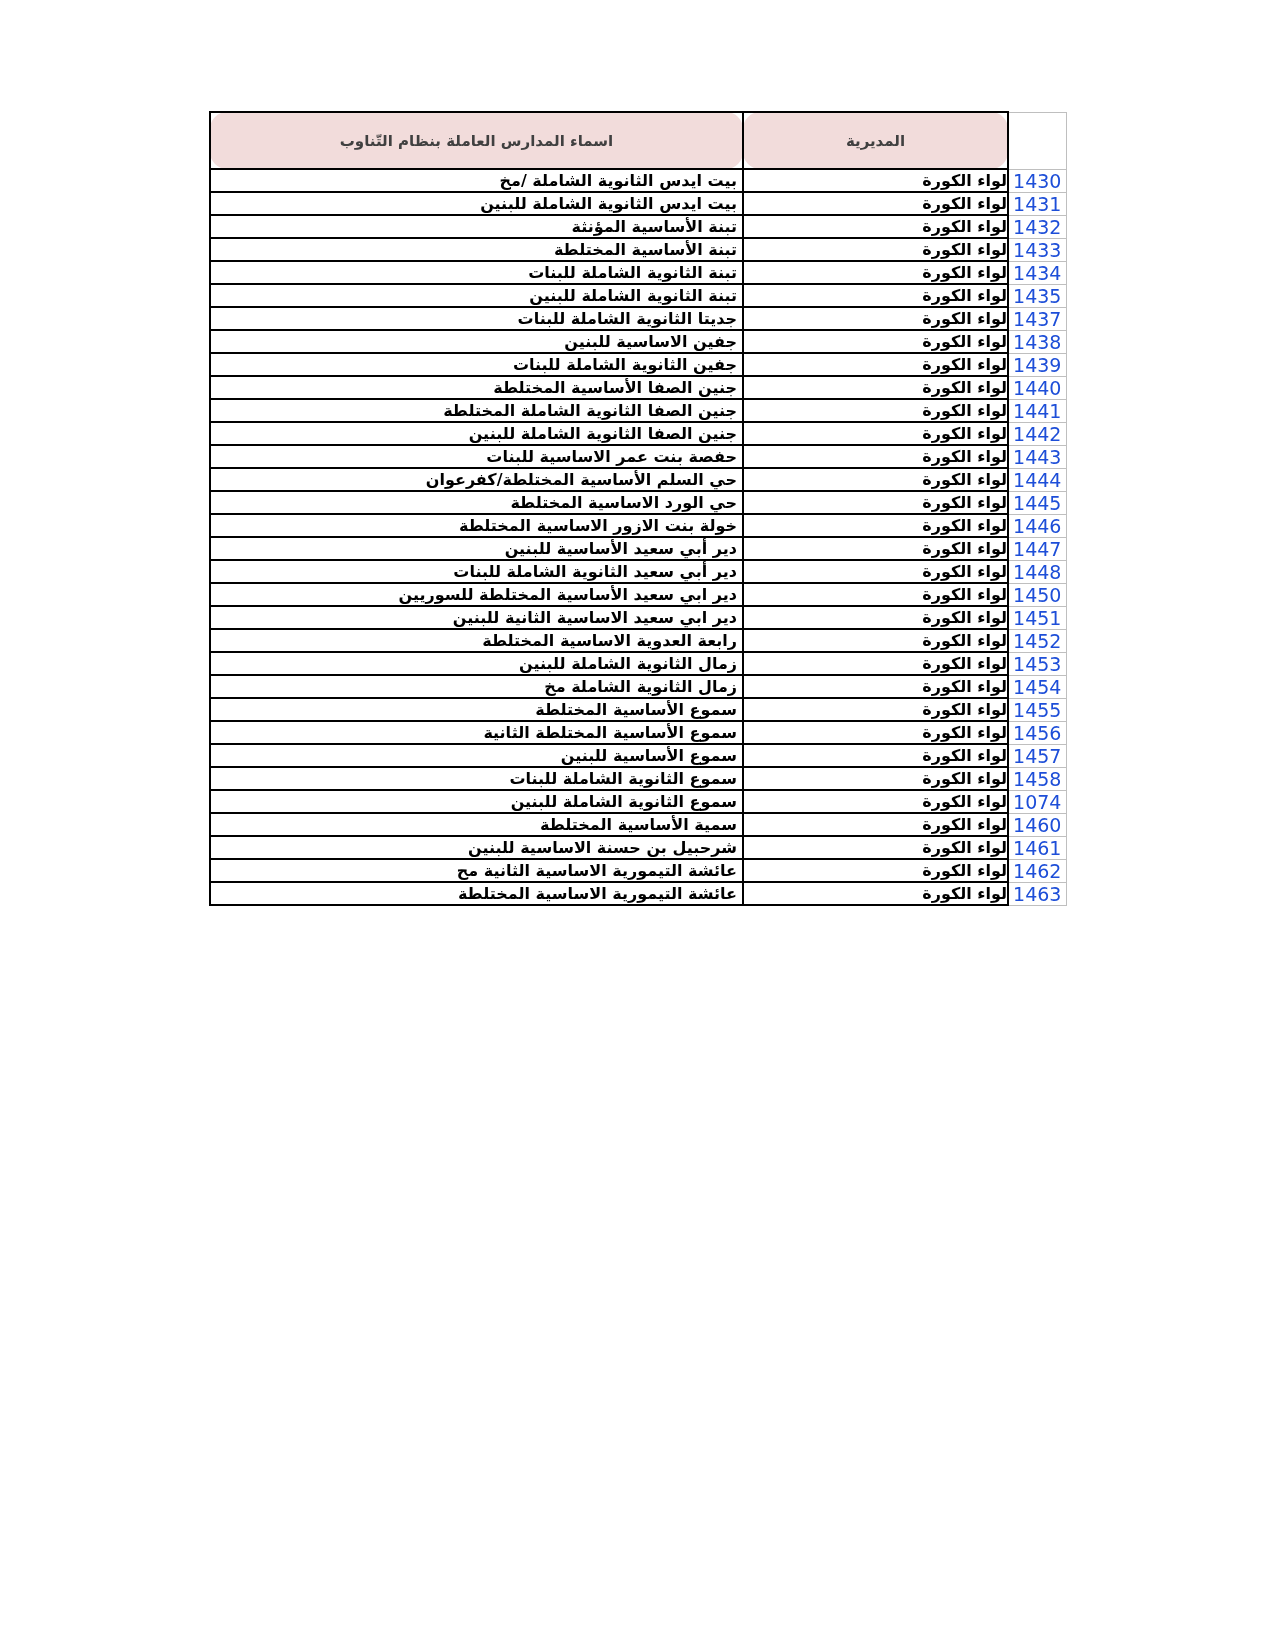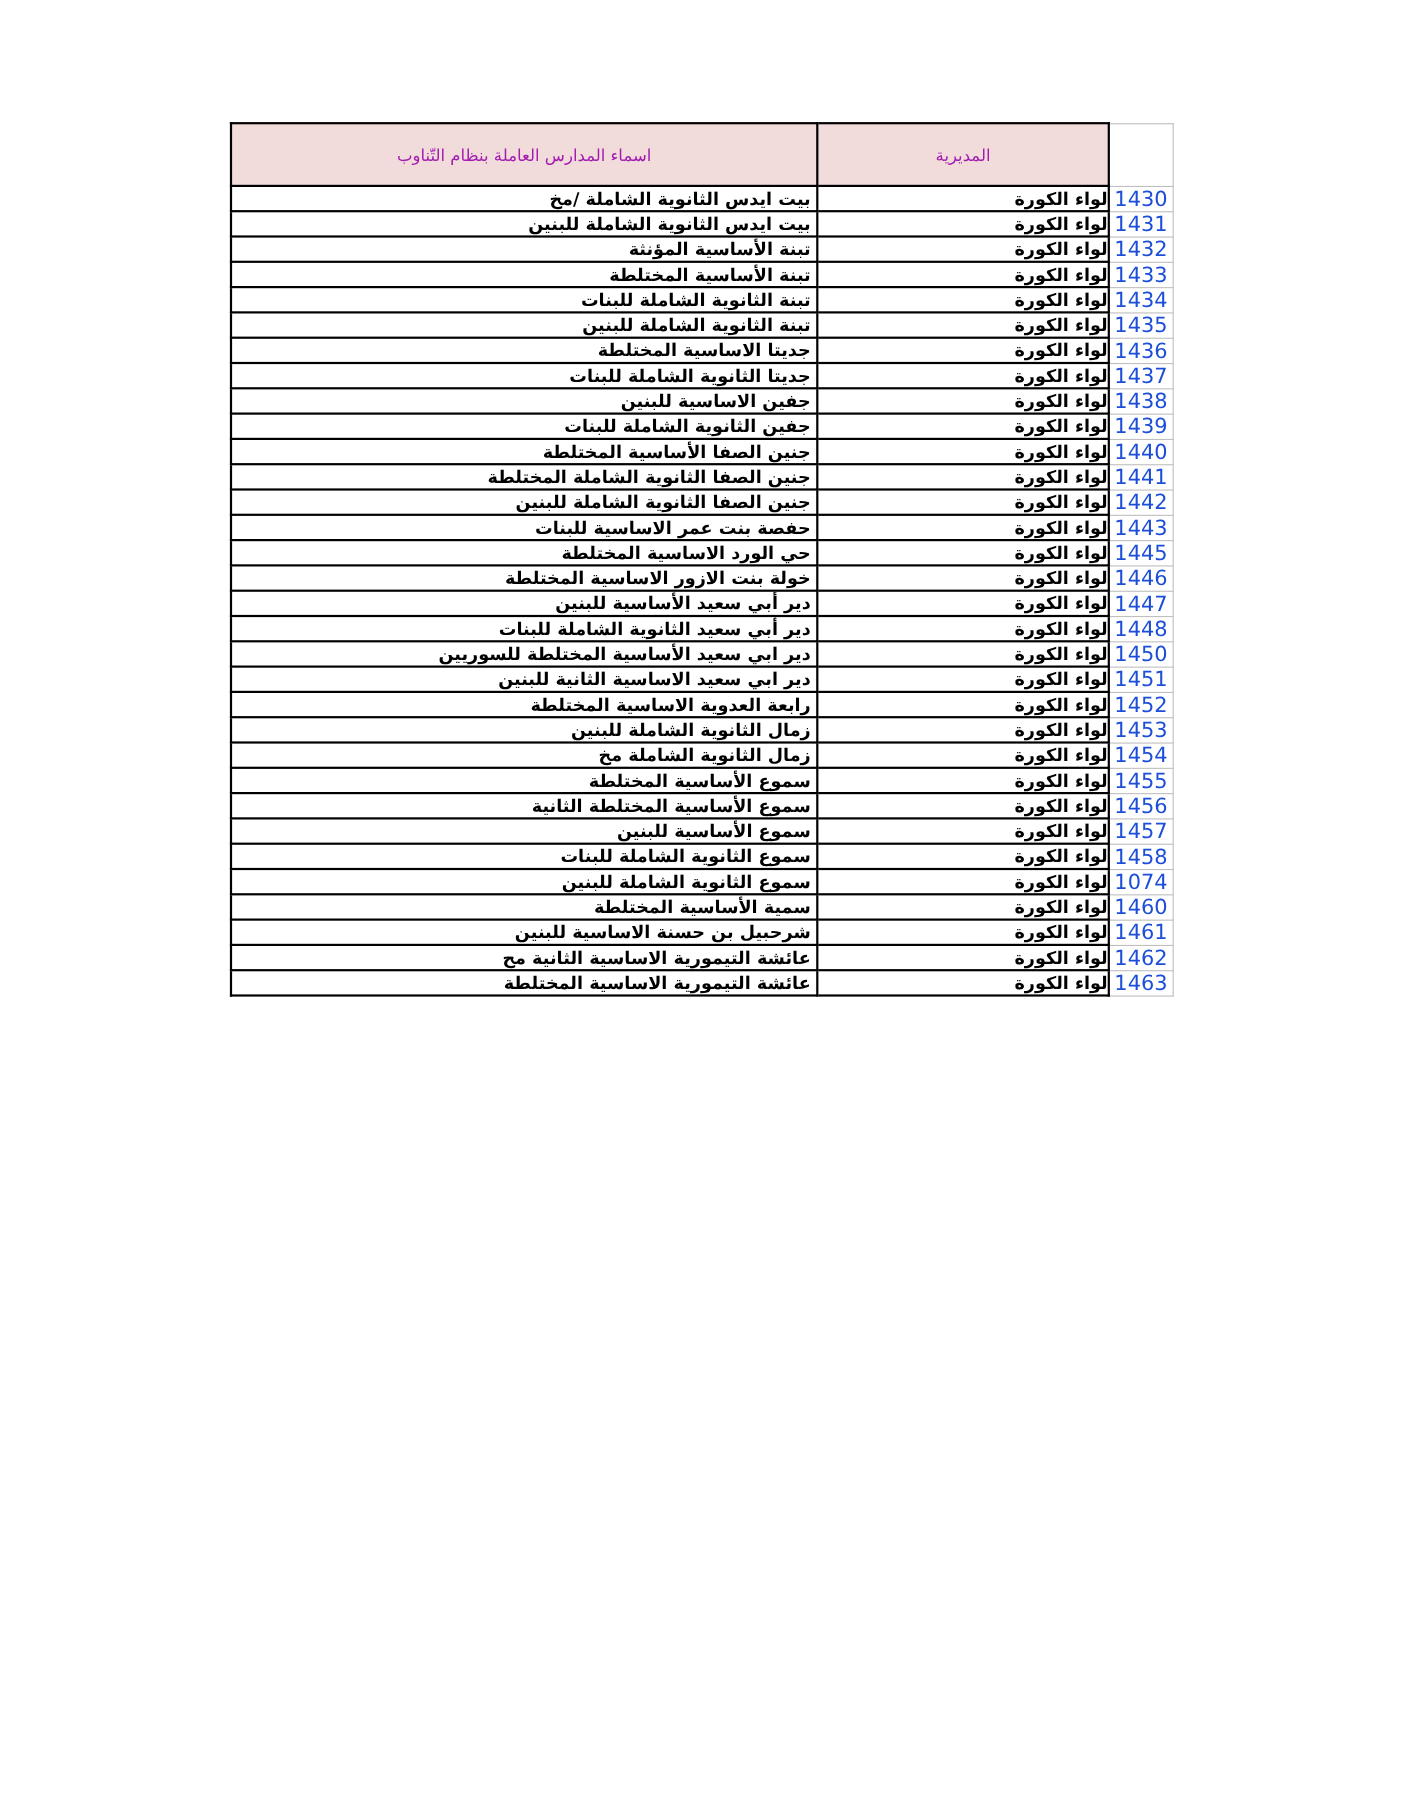--- a/index.html
+++ b/index.html
@@ -25,25 +25,26 @@
 
   tr.header-row { height: 57px; }
   tbody tr      { height: 22px; }
 
   th, td { padding: 0; vertical-align: middle; }
 
   .b-cell { border: 2px solid var(--border-black, #000000); }
 
   th.hd {
     background: var(--header-bg, #F2DCDB);
-    font-weight: normal;
+    font-weight: bold;
     font-size: 15px;
-    color: #a21caf;
+    color: #404040;
     text-align: center;
     direction: rtl;
+    border-radius: 17px;
   }
   th.num-header {
     background: #ffffff;
     border: 1.5px solid var(--grid-gray, #BFBFBF);
   }
   td.school-cell {
     direction: rtl;
     text-align: right;
     padding-right: 5px;
     padding-left: 4px;
@@ -118,25 +119,20 @@
     <td class="dir-cell b-cell">لواء الكورة</td>
     <td class="num-cell">1434</td>
   </tr>
 
   <tr>
     <td class="school-cell b-cell">تبنة الثانوية الشاملة للبنين</td>
     <td class="dir-cell b-cell">لواء الكورة</td>
     <td class="num-cell">1435</td>
   </tr>
 
-  <tr>
-    <td class="school-cell b-cell">جديتا الاساسية المختلطة</td>
-    <td class="dir-cell b-cell">لواء الكورة</td>
-    <td class="num-cell">1436</td>
-  </tr>
 
   <tr>
     <td class="school-cell b-cell">جديتا الثانوية الشاملة للبنات</td>
     <td class="dir-cell b-cell">لواء الكورة</td>
     <td class="num-cell">1437</td>
   </tr>
 
   <tr>
     <td class="school-cell b-cell">جفين الاساسية للبنين</td>
     <td class="dir-cell b-cell">لواء الكورة</td>
@@ -166,20 +162,25 @@
     <td class="dir-cell b-cell">لواء الكورة</td>
     <td class="num-cell">1442</td>
   </tr>
 
   <tr>
     <td class="school-cell b-cell">حفصة بنت عمر الاساسية للبنات</td>
     <td class="dir-cell b-cell">لواء الكورة</td>
     <td class="num-cell">1443</td>
   </tr>
 
+  <tr>
+    <td class="school-cell b-cell">حي السلم الأساسية المختلطة/كفرعوان</td>
+    <td class="dir-cell b-cell">لواء الكورة</td>
+    <td class="num-cell">1444</td>
+  </tr>
 
   <tr>
     <td class="school-cell b-cell">حي الورد الاساسية المختلطة</td>
     <td class="dir-cell b-cell">لواء الكورة</td>
     <td class="num-cell">1445</td>
   </tr>
 
   <tr>
     <td class="school-cell b-cell">خولة بنت الازور الاساسية المختلطة</td>
     <td class="dir-cell b-cell">لواء الكورة</td>

